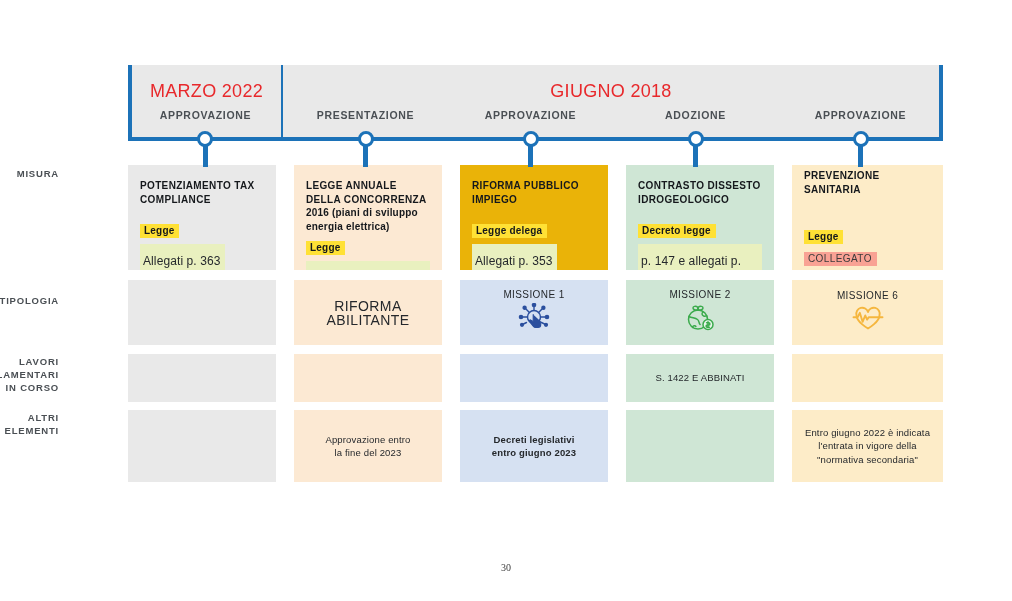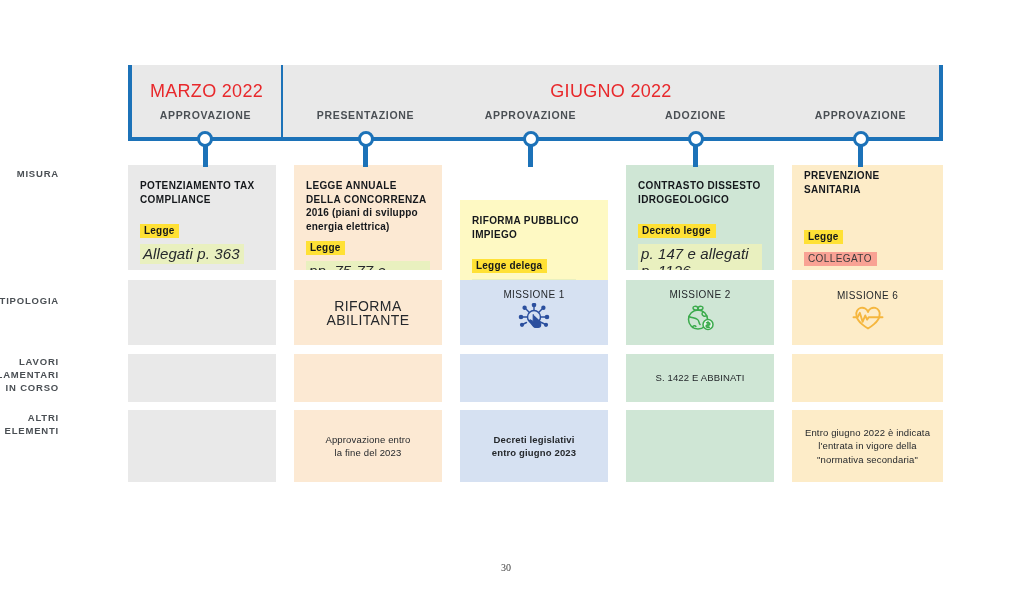--- a/index.html
+++ b/index.html
@@ -140,24 +140,23 @@
     font-size: 10px;
     font-weight: 700;
     letter-spacing: 0.2px;
     padding: 1px 5px 2px 4px;
     color: #15181c;
   }
   .tag.yellow  { background: #ffe135; }
   .tag.salmon  { background: #f9a294; color: #3a3a3a; font-weight: 400; letter-spacing: 0.4px; }
   .ref {
     display: inline-block;
-    font-size: 15px;
-    font-style: italic;
+    font-size: 12px;
     letter-spacing: 0.1px;
-    padding: 1px 4px 2px 3px;
+    padding: 10px 4px 2px 3px;
     background: #e9f0bf;
     color: #25282c;
   }
 
   
   .tip-wrap {
     width: 100%;
     height: 100%;
     display: flex;
     flex-direction: column;
@@ -210,21 +209,21 @@
 </style>
 </head>
 <body>
 
 <div id="timeline-header">
 
   <div class="tl-band first">
     <div class="tl-date">MARZO 2022</div>
   </div>
   <div class="tl-band second">
-    <div class="tl-date">GIUGNO 2022</div>
+    <div class="tl-date">GIUGNO 2018</div>
   </div>
 
   <div class="tl-baseline"></div>
 
   <div class="tl-step" style="left:0px;width:155px;">APPROVAZIONE</div>
   <div class="tl-step" style="left:155px;width:165px;">PRESENTAZIONE</div>
   <div class="tl-step" style="left:320px;width:165px;">APPROVAZIONE</div>
   <div class="tl-step" style="left:485px;width:165px;">ADOZIONE</div>
   <div class="tl-step" style="left:650px;width:165px;">APPROVAZIONE</div>
 
@@ -255,21 +254,21 @@
       <div style="margin-top:6px;"><span class="ref">Allegati p. 363</span></div>
     </div>
 
     <div class="cell" style="left: 166px; width: 148px; height: 105px; padding: 14px 12px; background: rgb(252, 233, 211);">
       <p class="m-title">LEGGE ANNUALE DELLA CONCORRENZA</p>
       <p class="m-sub">2016 (piani di sviluppo energia elettrica)</p>
       <div style="margin-top:4px;"><span class="tag yellow">Legge</span></div>
       <div style="margin-top:6px;"><span class="ref">pp. 75-77 e allegati p. 348</span></div>
     </div>
 
-    <div class="cell" style="left: 332px; width: 148px; height: 105px; padding: 14px 12px; background: #fef9c3; margin-top: 35px;">
+    <div class="cell" style="left: 332px; width: 148px; height: 105px; padding: 14px 12px; background: #eab308;">
       <p class="m-title">RIFORMA PUBBLICO IMPIEGO</p>
 
       <div style="margin-top:14px;"><span class="tag yellow">Legge delega</span></div>
       <div style="margin-top:6px;"><span class="ref">Allegati p. 353</span></div>
     </div>
 
     <div class="cell" style="left: 498px; width: 148px; height: 105px; padding: 14px 12px; background: rgb(207, 230, 213);">
       <p class="m-title">CONTRASTO DISSESTO IDROGEOLOGICO</p>
 
       <div style="margin-top:14px;"><span class="tag yellow">Decreto legge</span></div>

